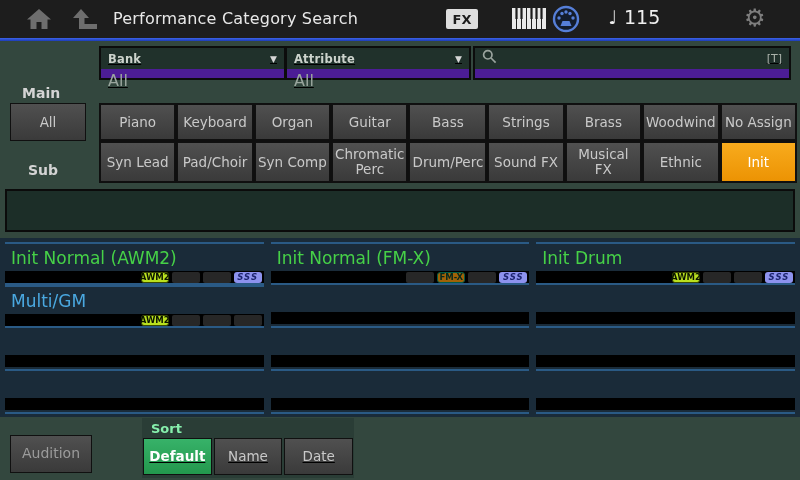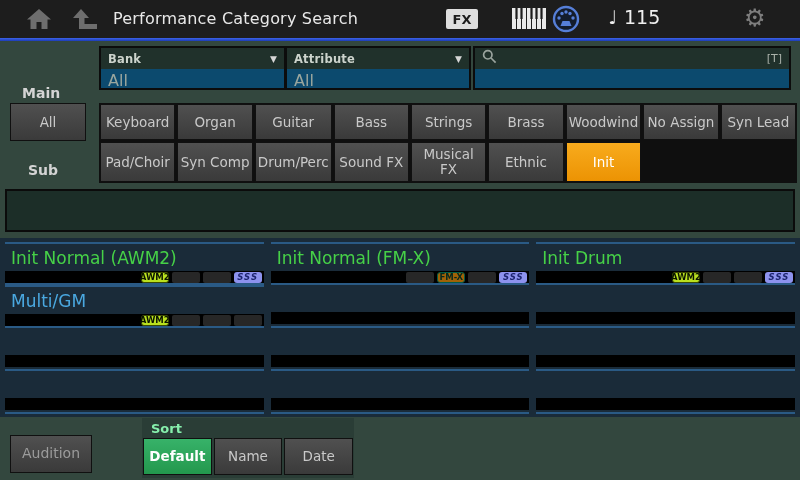--- a/index.html
+++ b/index.html
@@ -19,21 +19,21 @@
   .tempo{position:absolute;left:608px;top:6px;display:flex;align-items:center;color:#f0f0f0;}
   .tempo .note{font-size:19px;margin-right:7px;}
   .tempo .bpm{font-size:19px;}
   .grid-icon{left:687px;top:10px;display:grid;grid-template-columns:repeat(5,4px);grid-auto-rows:3px;gap:2px;}
   .grid-icon i{background:#757575;display:block;}
   .gear-icon{left:744px;top:4px;font-size:24px;color:#7d7d7d;}
   .blue-divider{position:absolute;left:0;top:38px;width:800px;height:3px;
                 background:linear-gradient(#3c62e8,#1c3cb6);}
 
   
-  .filter-box{position:absolute;top:46px;height:44px;background:#0c4a6e;border:2px solid #0c0c0c;box-sizing:border-box;}
+  .filter-box{position:absolute;top:46px;height:34px;background:#4c1d95;border:2px solid #0c0c0c;box-sizing:border-box;text-decoration:underline;}
   .bank-box{left:99px;width:187px;}
   .attr-box{left:285px;width:186px;}
   .search-box{left:473px;width:318px;}
   .box-top{height:21px;background:#20312b;display:flex;align-items:center;justify-content:space-between;padding:0 7px;}
   .box-label{font-size:11.5px;color:#ccd3cc;font-weight:bold;letter-spacing:.2px;}
   .caret{font-size:9px;color:#d6d6d6;}
   .box-value{padding:2px 7px 0;font-size:16px;color:#9aa69e;}
   .search-hint{font-size:11px;color:#aab2aa;}
 
   
@@ -65,21 +65,21 @@
         font-size:8.5px;font-weight:bold;}
   .slot.awm2{background:#b9e01e;color:#0c1400;border:1px solid #3c4a00;box-sizing:border-box;border-radius:3px;}
   .slot.fmx{background:#a16207;color:#03291f;border:1px solid #045c46;box-sizing:border-box;border-radius:3px;}
   .slot.sss{background:#8d92ee;color:#1d2470;font-style:italic;letter-spacing:1px;border-radius:3px;}
 
   
   .footer{position:absolute;left:0;top:417px;width:800px;height:63px;background:#33473e;}
   .audition-btn{position:absolute;left:10px;top:18px;width:82px;height:38px;font-size:14px;color:#9b9b9b;}
   .sort-panel{position:absolute;left:142px;top:1px;width:212px;height:60px;background:#2a3d36;}
   .sort-title{padding:3px 0 0 9px;font-size:13px;color:#86efac;font-weight:bold;}
-  .sort-buttons{position:absolute;left:1px;top:20px;right:1px;height:37px;display:flex;gap:2px;}
+  .sort-buttons{position:absolute;left:1px;top:20px;right:1px;height:37px;display:flex;gap:2px;text-decoration:underline;}
   .sort-btn{flex:1;font-size:13.5px;}
   .sort-btn.selected{background:linear-gradient(#37b269,#23984d);color:#fff;font-weight:bold;}
 </style>
 </head>
 <body>
 
 <div class="stage">
 
   <div class="topbar">
     <span class="icon home-icon">
@@ -178,31 +178,33 @@
           </svg>
       </span>
       <span class="search-hint">[T]</span>
     </div>
     <div class="box-value"></div>
   </div>
 
   <div class="main-label">Main</div>
   <div class="btn all-btn">All</div>
   <div class="cat-grid">
+    <div class="btn cat-btn">Piano</div>
     <div class="btn cat-btn">Keyboard</div>
     <div class="btn cat-btn">Organ</div>
     <div class="btn cat-btn">Guitar</div>
     <div class="btn cat-btn">Bass</div>
     <div class="btn cat-btn">Strings</div>
     <div class="btn cat-btn">Brass</div>
     <div class="btn cat-btn">Woodwind</div>
     <div class="btn cat-btn">No Assign</div>
     <div class="btn cat-btn">Syn Lead</div>
     <div class="btn cat-btn">Pad/Choir</div>
     <div class="btn cat-btn">Syn Comp</div>
+    <div class="btn cat-btn">Chromatic Perc</div>
     <div class="btn cat-btn">Drum/Perc</div>
     <div class="btn cat-btn">Sound FX</div>
     <div class="btn cat-btn">Musical FX</div>
     <div class="btn cat-btn">Ethnic</div>
     <div class="btn cat-btn selected">Init</div>
   </div>
   <div class="sub-label">Sub</div>
   <div class="sub-box"></div>
 
   <div class="list">

